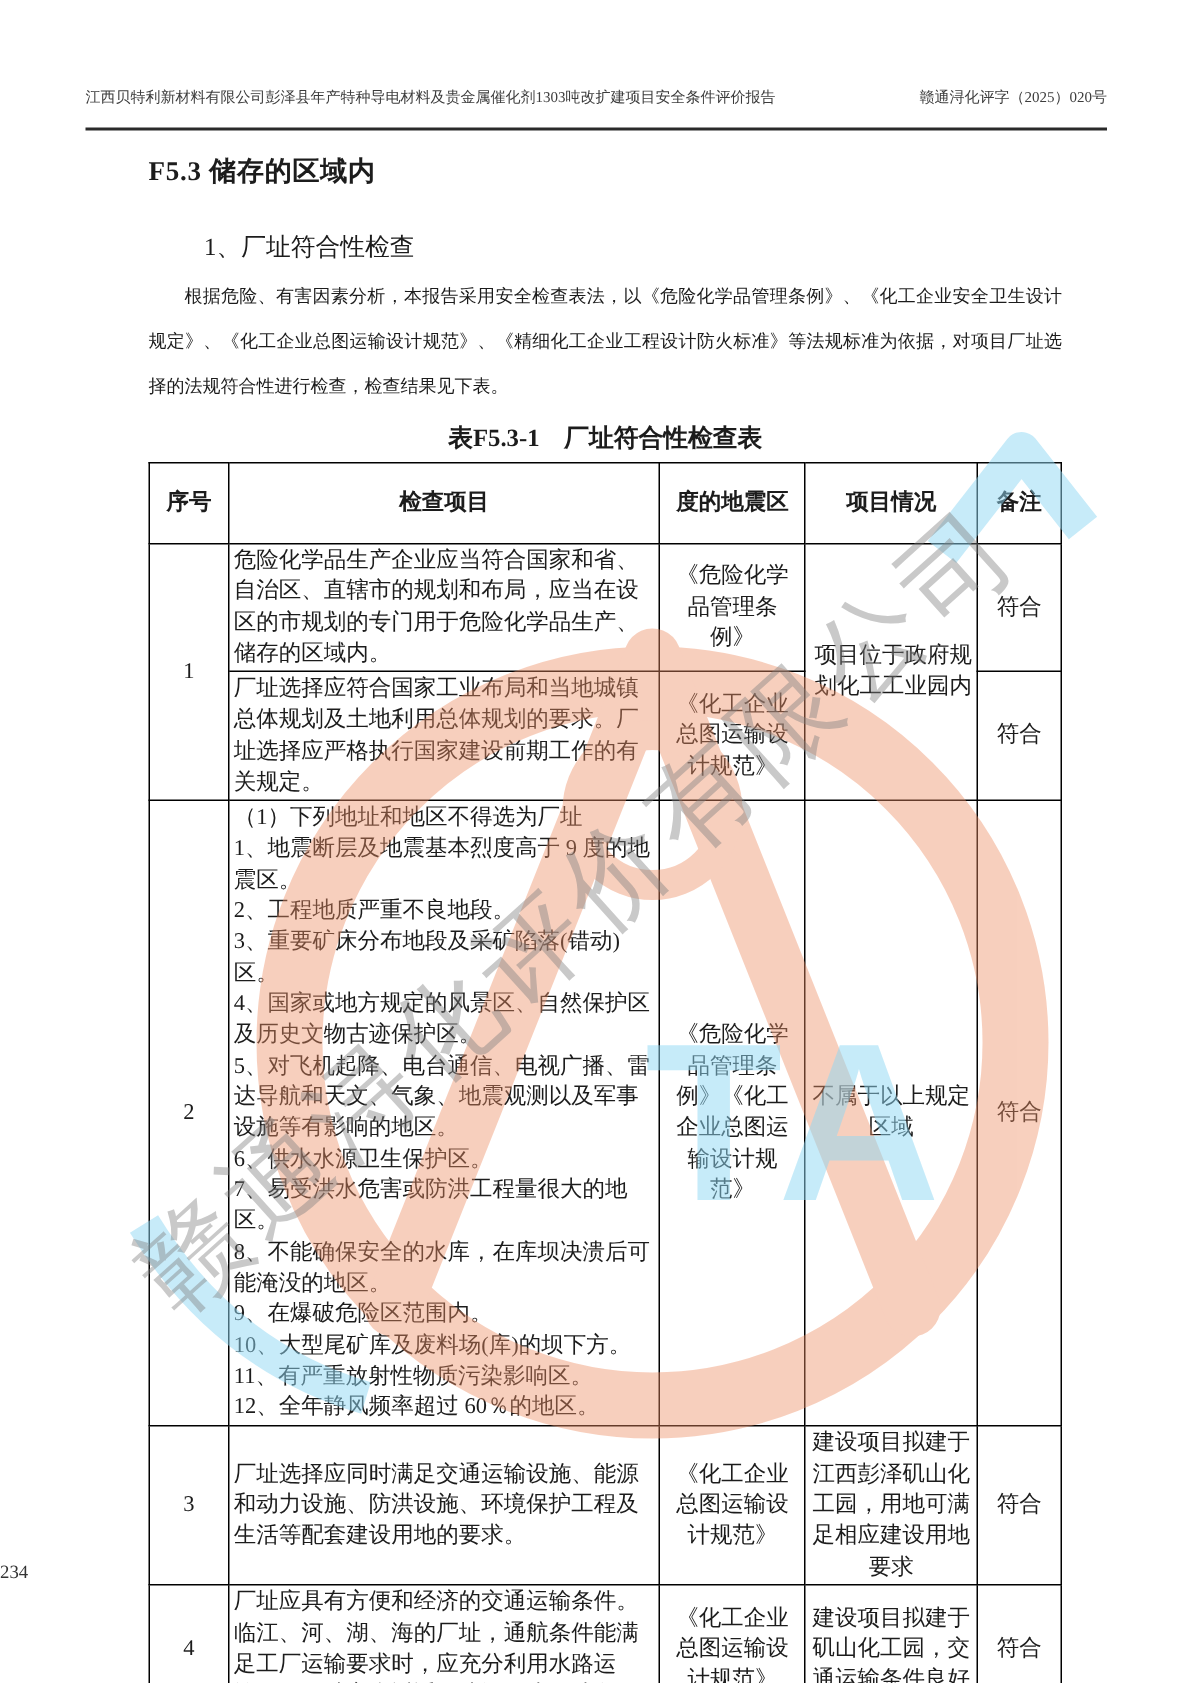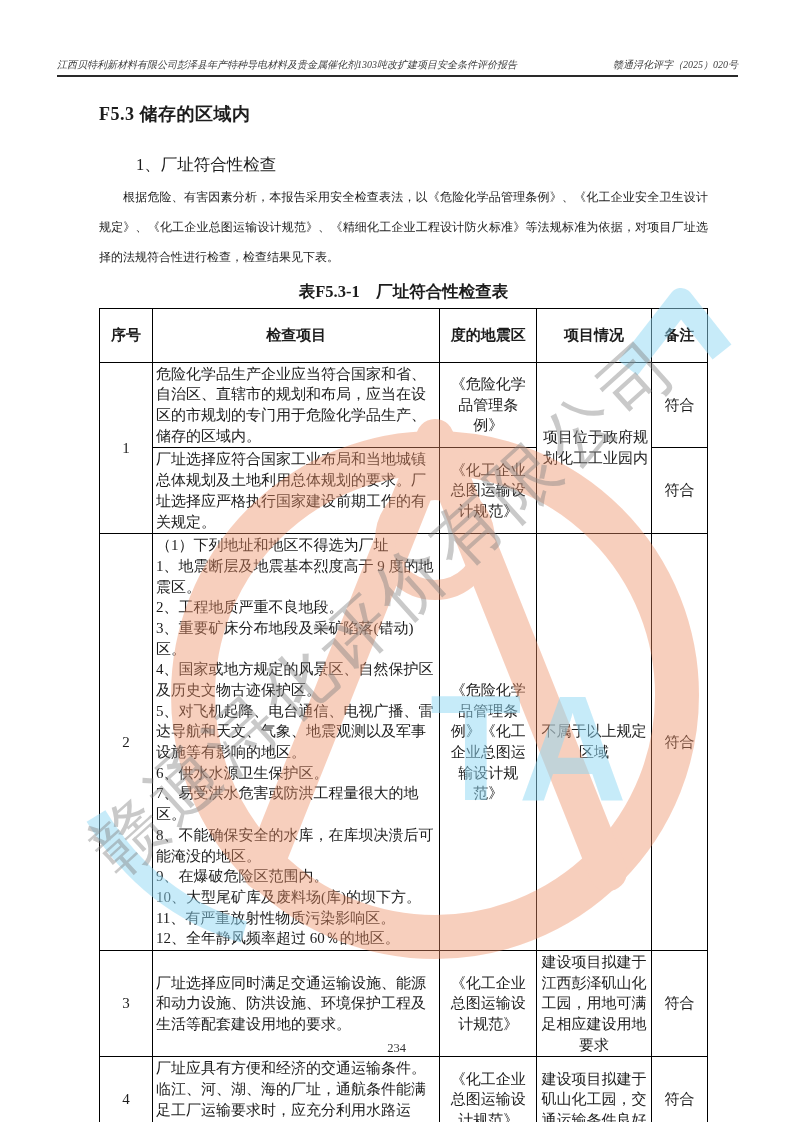--- a/index.html
+++ b/index.html
@@ -12,25 +12,24 @@
     overflow: hidden;
   }
   
   .page-header {
     position: absolute;
     top: 58px; left: 57px; right: 55px;
     display: flex;
     justify-content: space-between;
     align-items: flex-end;
     border-bottom: 2px solid #2a2a2a;
-    padding-bottom: 3px;
+    padding-bottom: 13px;
     font-size: 10px;
     color: #3c3c3c;
     white-space: nowrap;
-    font-style: italic;
   }
   .page-header .hdr-right { margin-left: 28px; }
 
   
   .content {
     position: absolute;
     top: 102px; left: 99px;
     width: 609px;
     z-index: 1;
   }
@@ -81,21 +80,20 @@
   .c-basis  { text-align: center; }
   .c-sit    { text-align: center; }
   .c-sit-center { text-align: right; }
   .c-remark { text-align: center; }
   .prelines { white-space: pre-line; }
 
   
   .page-footer {
     position: absolute;
     top: 1041px; left: 0; right: 0;
-    text-align: center;
     font-size: 12.5px;
     color: #333;
     z-index: 1;
   }
 
   
   .watermark {
     position: absolute;
     inset: 0;
     z-index: 3;

